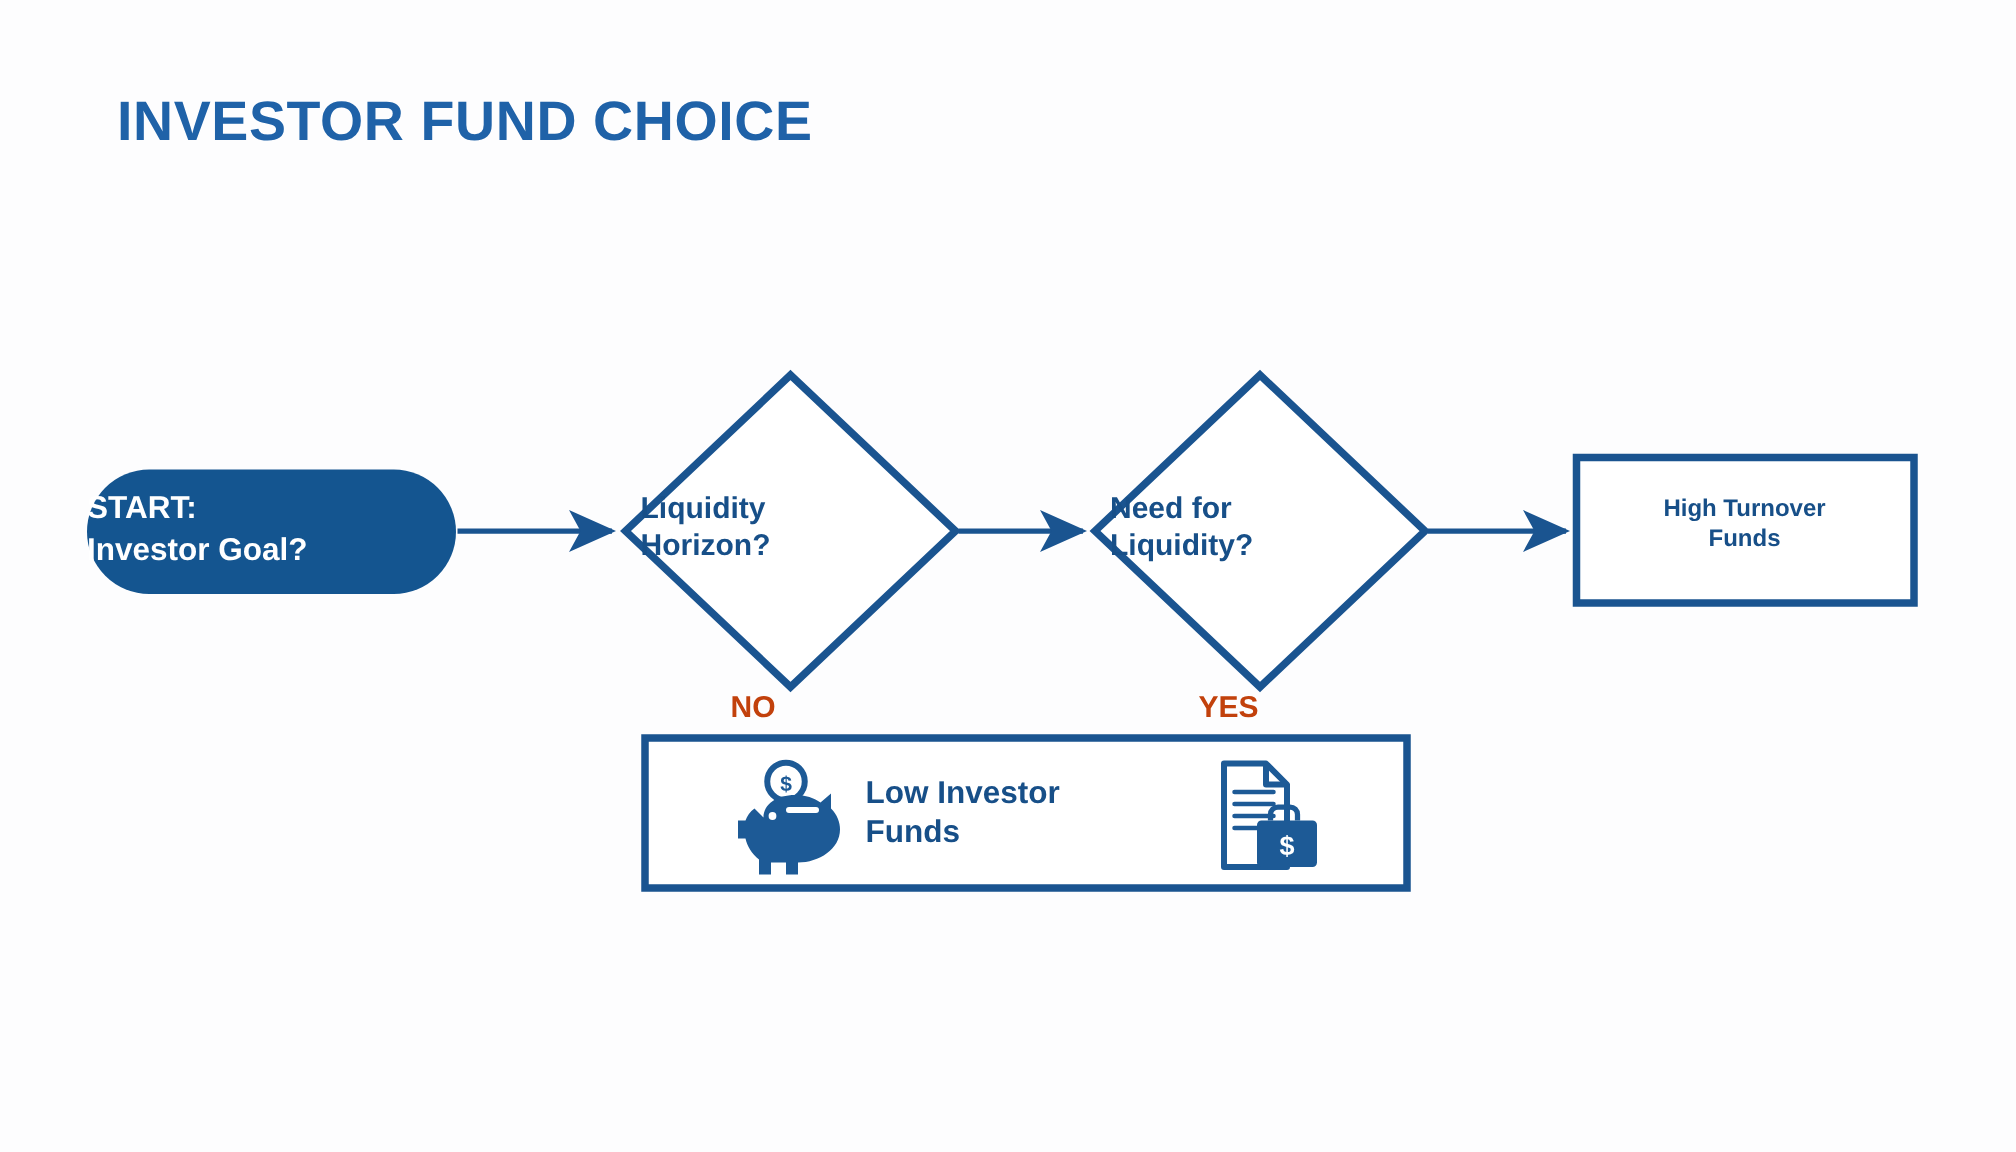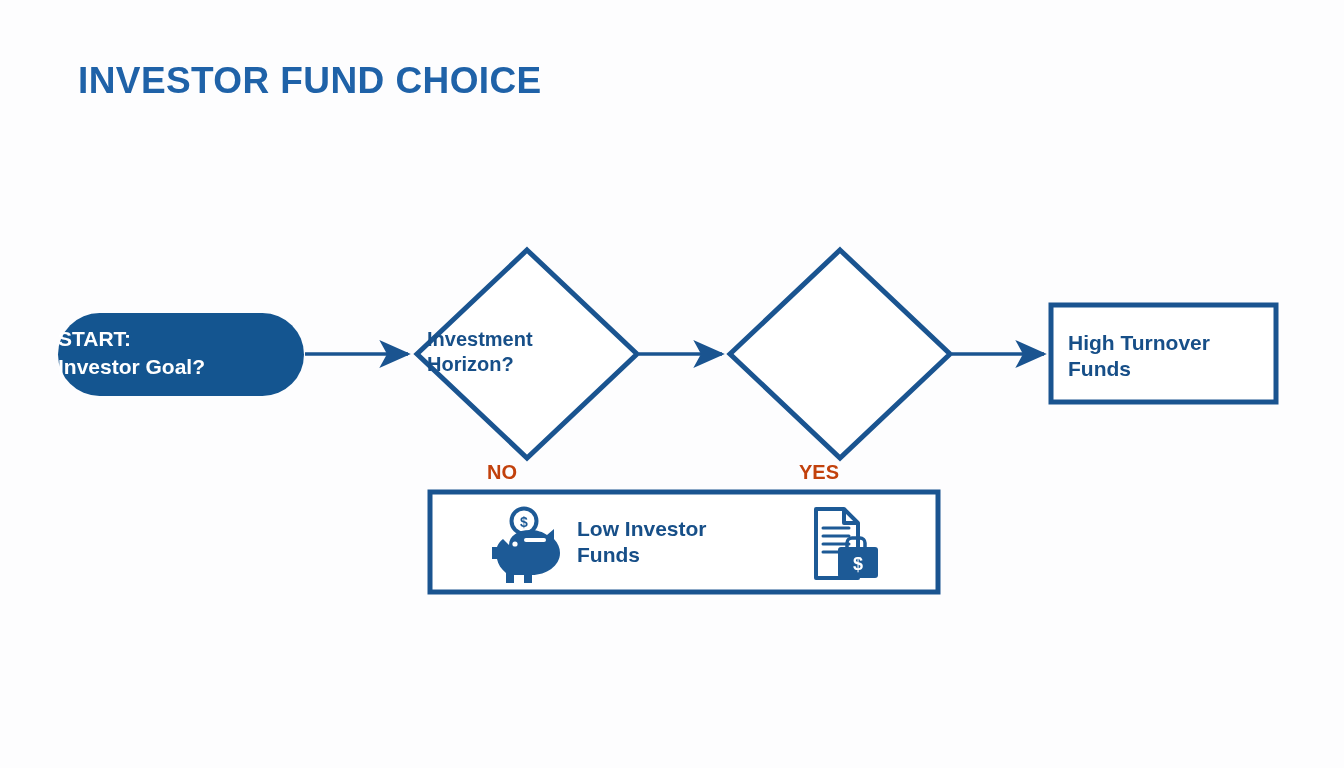--- a/index.html
+++ b/index.html
@@ -65,22 +65,22 @@
   .diamond2-text {
     left: 740px;
     top: 327px;
     width: 200px;
     font-size: 20px;
   }
   .rect-right-text {
     left: 1068px;
     top: 330px;
     width: 190px;
-    font-size: 21px;
-    text-align: left;
+    font-size: 16px;
+    text-align: center;
   }
   .bottom-box-text {
     left: 577px;
     top: 516px;
     width: 210px;
     font-size: 21px;
   }
   .branch-label {
     position: absolute;
     font-size: 20px;
@@ -150,23 +150,25 @@
       </g>
       <path d="M847,547 l0,-4 a5,5 0 0 1 5,-5 l8,0 a5,5 0 0 1 5,5 l0,4" fill="none" stroke="#1D5A96" stroke-width="3.5"></path>
       <rect x="838" y="547" width="40" height="31" rx="3" fill="#1D5A96"></rect>
       <text x="858" y="570" font-family="Liberation Sans, sans-serif" font-size="18" font-weight="bold" text-anchor="middle" fill="#ffffff">$</text>
     </g>
   </svg>
 
   <div class="node-text start-text">START:
 Investor Goal?</div>
 
-  <div class="node-text diamond1-text">Investment
+  <div class="node-text diamond1-text">Liquidity
 Horizon?</div>
 
+  <div class="node-text diamond2-text">Need for
+Liquidity?</div>
 
   <div class="node-text rect-right-text">High Turnover
 Funds</div>
 
   <div class="node-text bottom-box-text">Low Investor
 Funds</div>
 
   <div class="branch-label label-no">NO</div>
 
   <div class="branch-label label-yes">YES</div>

